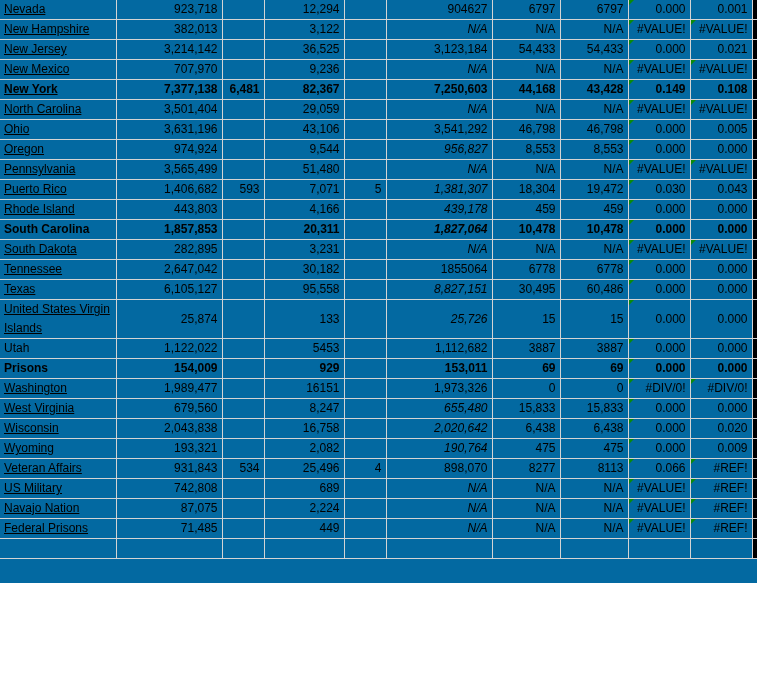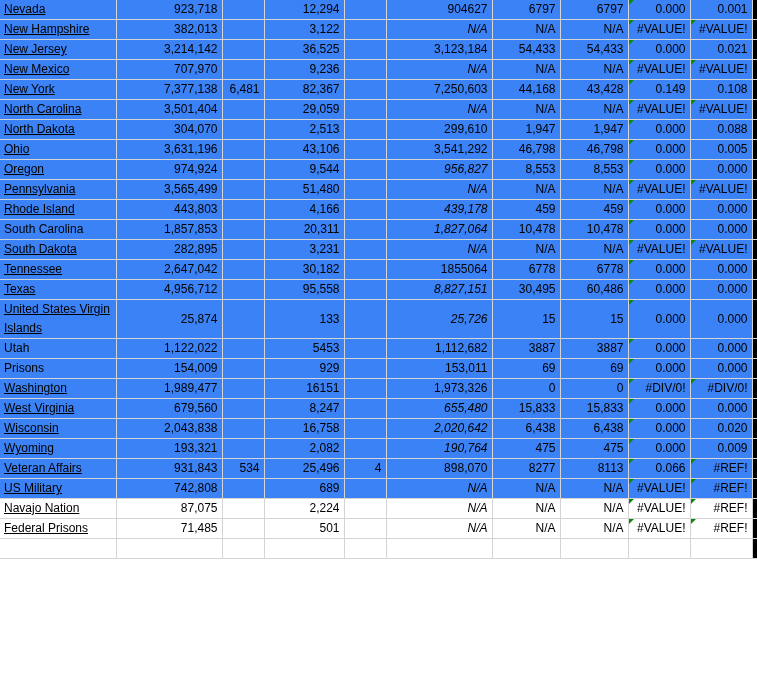--- a/index.html
+++ b/index.html
@@ -9,22 +9,22 @@
   }
   body {
     font-family: "Liberation Sans", sans-serif;
     width: 757px;
     height: 686px;
     overflow: hidden;
   }
   #sheet {
     position: relative;
     width: 757px;
-    height: 498px;
-    background: #3b82f6;
+    height: 583px;
+    background: #0369a1;
   }
   table.grid {
     border-collapse: collapse;
     table-layout: fixed;
     width: 757px;
     font-size: 12px;
     color: #000000;
   }
   table.grid td {
     border-right: 1px solid #d4d4d4;
@@ -53,21 +53,21 @@
     text-align: left;
     padding-left: 2px;
   }
   td.name span.u {
     text-decoration: underline;
   }
   td.num {
     text-align: right;
     padding-right: 6px;
   }
-  td.bold { font-weight: normal; }
+  td.bold { font-weight: bold; }
   td.italic { font-style: italic; }
 
   
   td.flag {
     position: relative;
   }
   td.flag::before {
     content: "";
     position: absolute;
     top: 0;
@@ -184,33 +184,20 @@
           <td class="num">29,059</td>
           <td class="num"></td>
           <td class="num italic">N/A</td>
           <td class="num">N/A</td>
           <td class="num">N/A</td>
           <td class="num flag">#VALUE!</td>
           <td class="num flag">#VALUE!</td>
           <td class="band"></td>
         </tr>
         <tr>
-          <td class="name"><span class="u">North Dakota</span></td>
-          <td class="num">304,070</td>
-          <td class="num"></td>
-          <td class="num">2,513</td>
-          <td class="num"></td>
-          <td class="num">299,610</td>
-          <td class="num">1,947</td>
-          <td class="num">1,947</td>
-          <td class="num flag">0.000</td>
-          <td class="num">0.088</td>
-          <td class="band"></td>
-        </tr>
-        <tr>
           <td class="name"><span class="u">Ohio</span></td>
           <td class="num">3,631,196</td>
           <td class="num"></td>
           <td class="num">43,106</td>
           <td class="num"></td>
           <td class="num">3,541,292</td>
           <td class="num">46,798</td>
           <td class="num">46,798</td>
           <td class="num flag">0.000</td>
           <td class="num">0.005</td>
@@ -233,20 +220,33 @@
           <td class="name"><span class="u">Pennsylvania</span></td>
           <td class="num">3,565,499</td>
           <td class="num"></td>
           <td class="num">51,480</td>
           <td class="num"></td>
           <td class="num italic">N/A</td>
           <td class="num">N/A</td>
           <td class="num">N/A</td>
           <td class="num flag">#VALUE!</td>
           <td class="num flag">#VALUE!</td>
+          <td class="band"></td>
+        </tr>
+        <tr>
+          <td class="name"><span class="u">Puerto Rico</span></td>
+          <td class="num">1,406,682</td>
+          <td class="num">593</td>
+          <td class="num">7,071</td>
+          <td class="num">5</td>
+          <td class="num italic">1,381,307</td>
+          <td class="num">18,304</td>
+          <td class="num">19,472</td>
+          <td class="num flag">0.030</td>
+          <td class="num">0.043</td>
           <td class="band"></td>
         </tr>
         <tr>
           <td class="name"><span class="u">Rhode Island</span></td>
           <td class="num">443,803</td>
           <td class="num"></td>
           <td class="num">4,166</td>
           <td class="num"></td>
           <td class="num italic">439,178</td>
           <td class="num">459</td>
@@ -289,21 +289,21 @@
           <td class="num"></td>
           <td class="num">1855064</td>
           <td class="num">6778</td>
           <td class="num">6778</td>
           <td class="num flag">0.000</td>
           <td class="num">0.000</td>
           <td class="band"></td>
         </tr>
         <tr>
           <td class="name"><span class="u">Texas</span></td>
-          <td class="num">4,956,712</td>
+          <td class="num">6,105,127</td>
           <td class="num"></td>
           <td class="num">95,558</td>
           <td class="num"></td>
           <td class="num italic">8,827,151</td>
           <td class="num">30,495</td>
           <td class="num">60,486</td>
           <td class="num flag">0.000</td>
           <td class="num">0.000</td>
           <td class="band"></td>
         </tr>
@@ -434,21 +434,21 @@
           <td class="num">N/A</td>
           <td class="num">N/A</td>
           <td class="num flag">#VALUE!</td>
           <td class="num flag">#REF!</td>
           <td class="band"></td>
         </tr>
         <tr>
           <td class="name"><span class="u">Federal Prisons</span></td>
           <td class="num">71,485</td>
           <td class="num"></td>
-          <td class="num">501</td>
+          <td class="num">449</td>
           <td class="num"></td>
           <td class="num italic">N/A</td>
           <td class="num">N/A</td>
           <td class="num">N/A</td>
           <td class="num flag">#VALUE!</td>
           <td class="num flag">#REF!</td>
           <td class="band"></td>
         </tr>
         <tr>
           <td class="name"></td>

